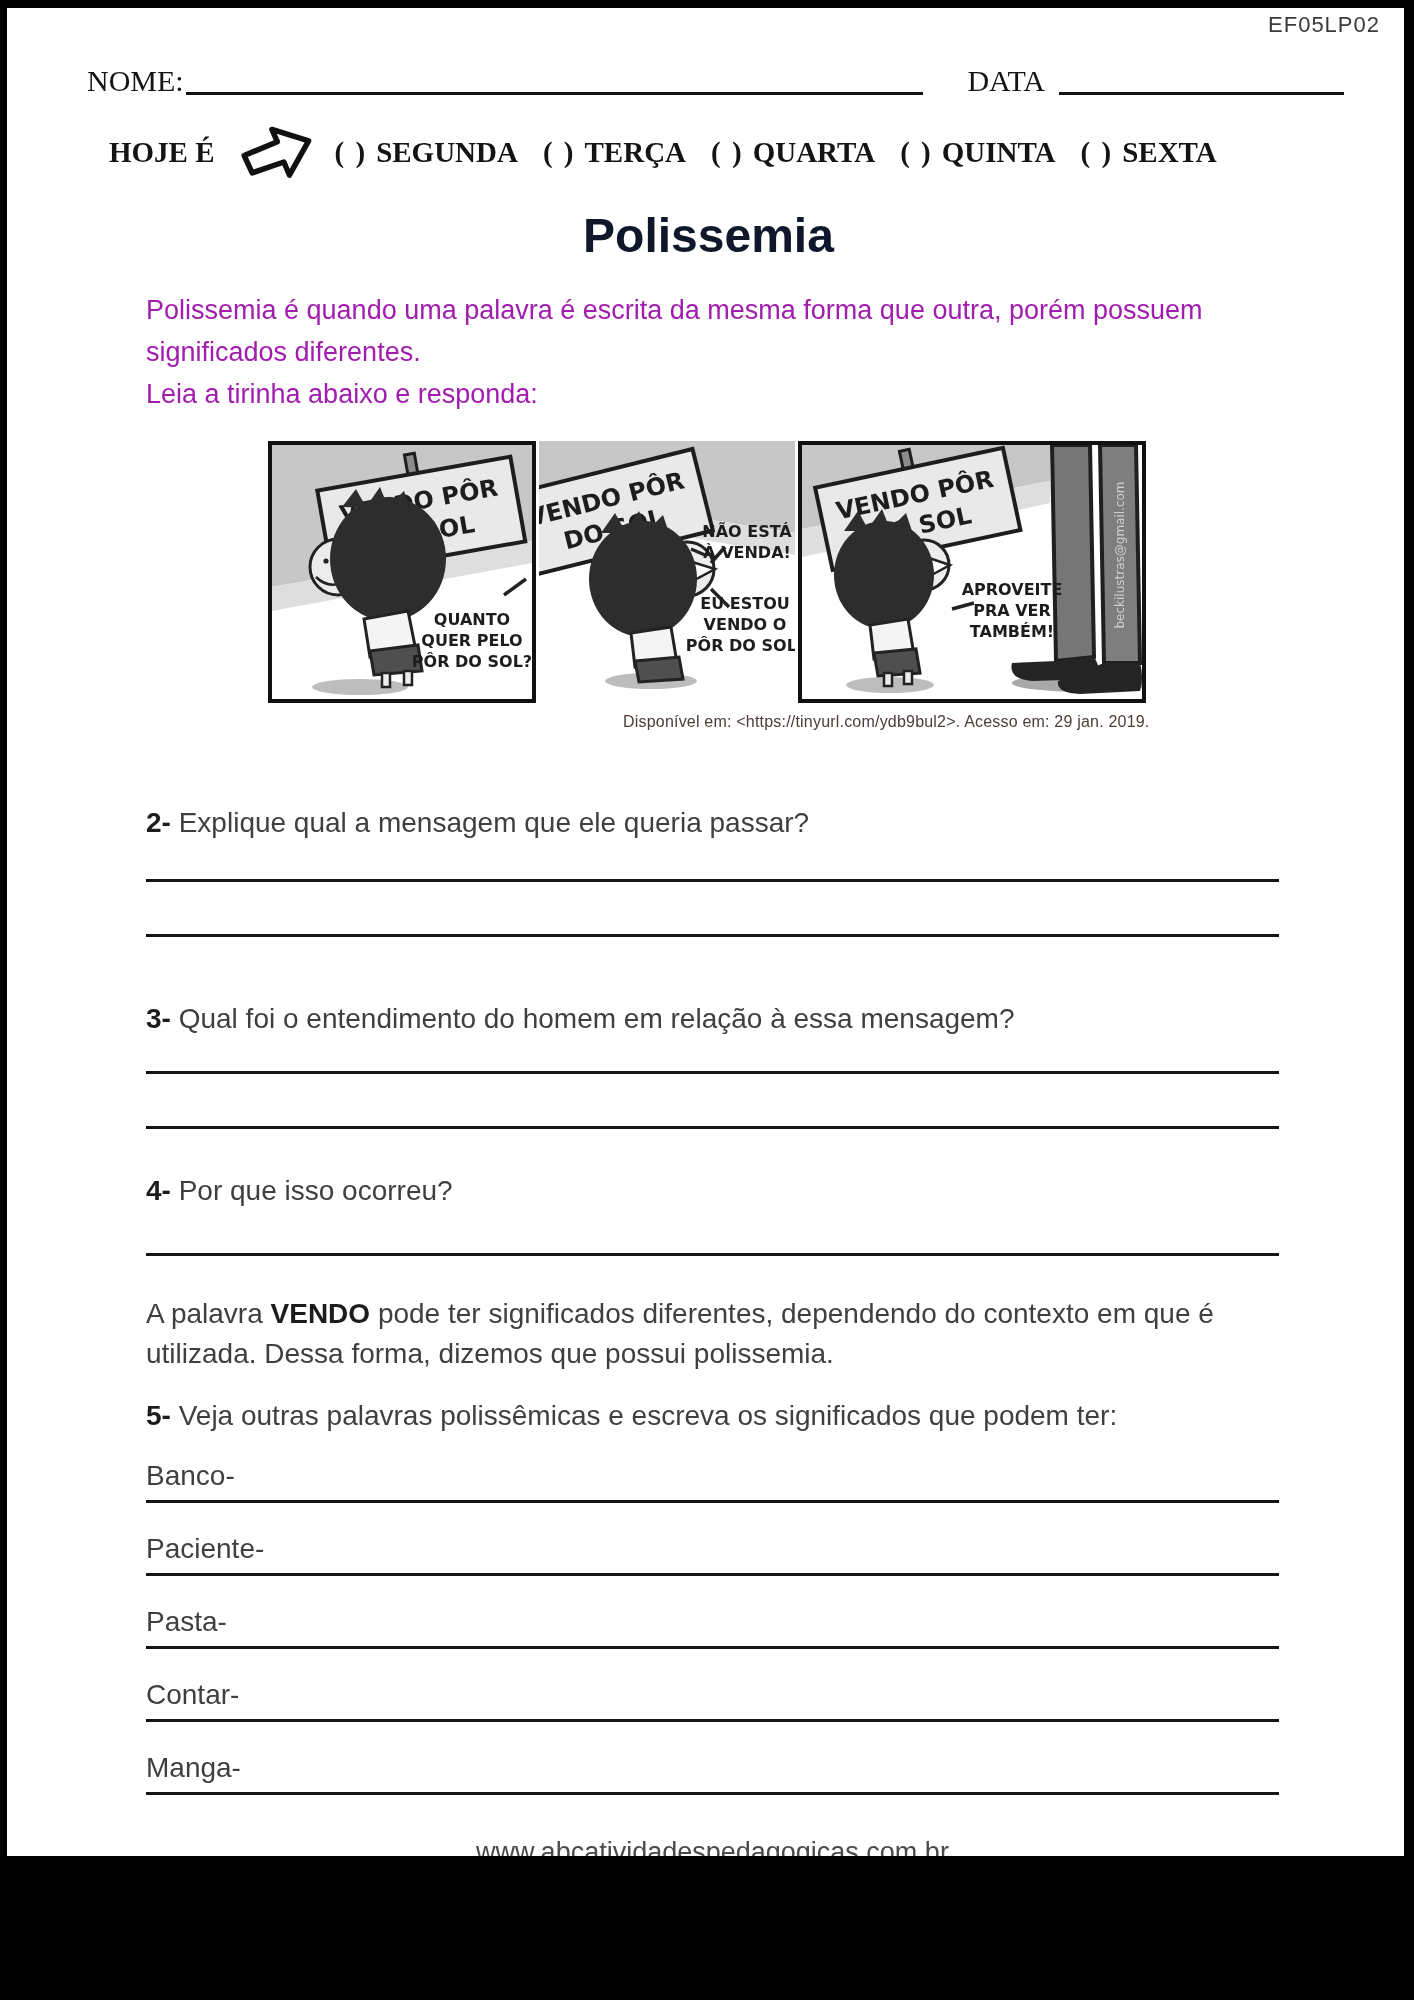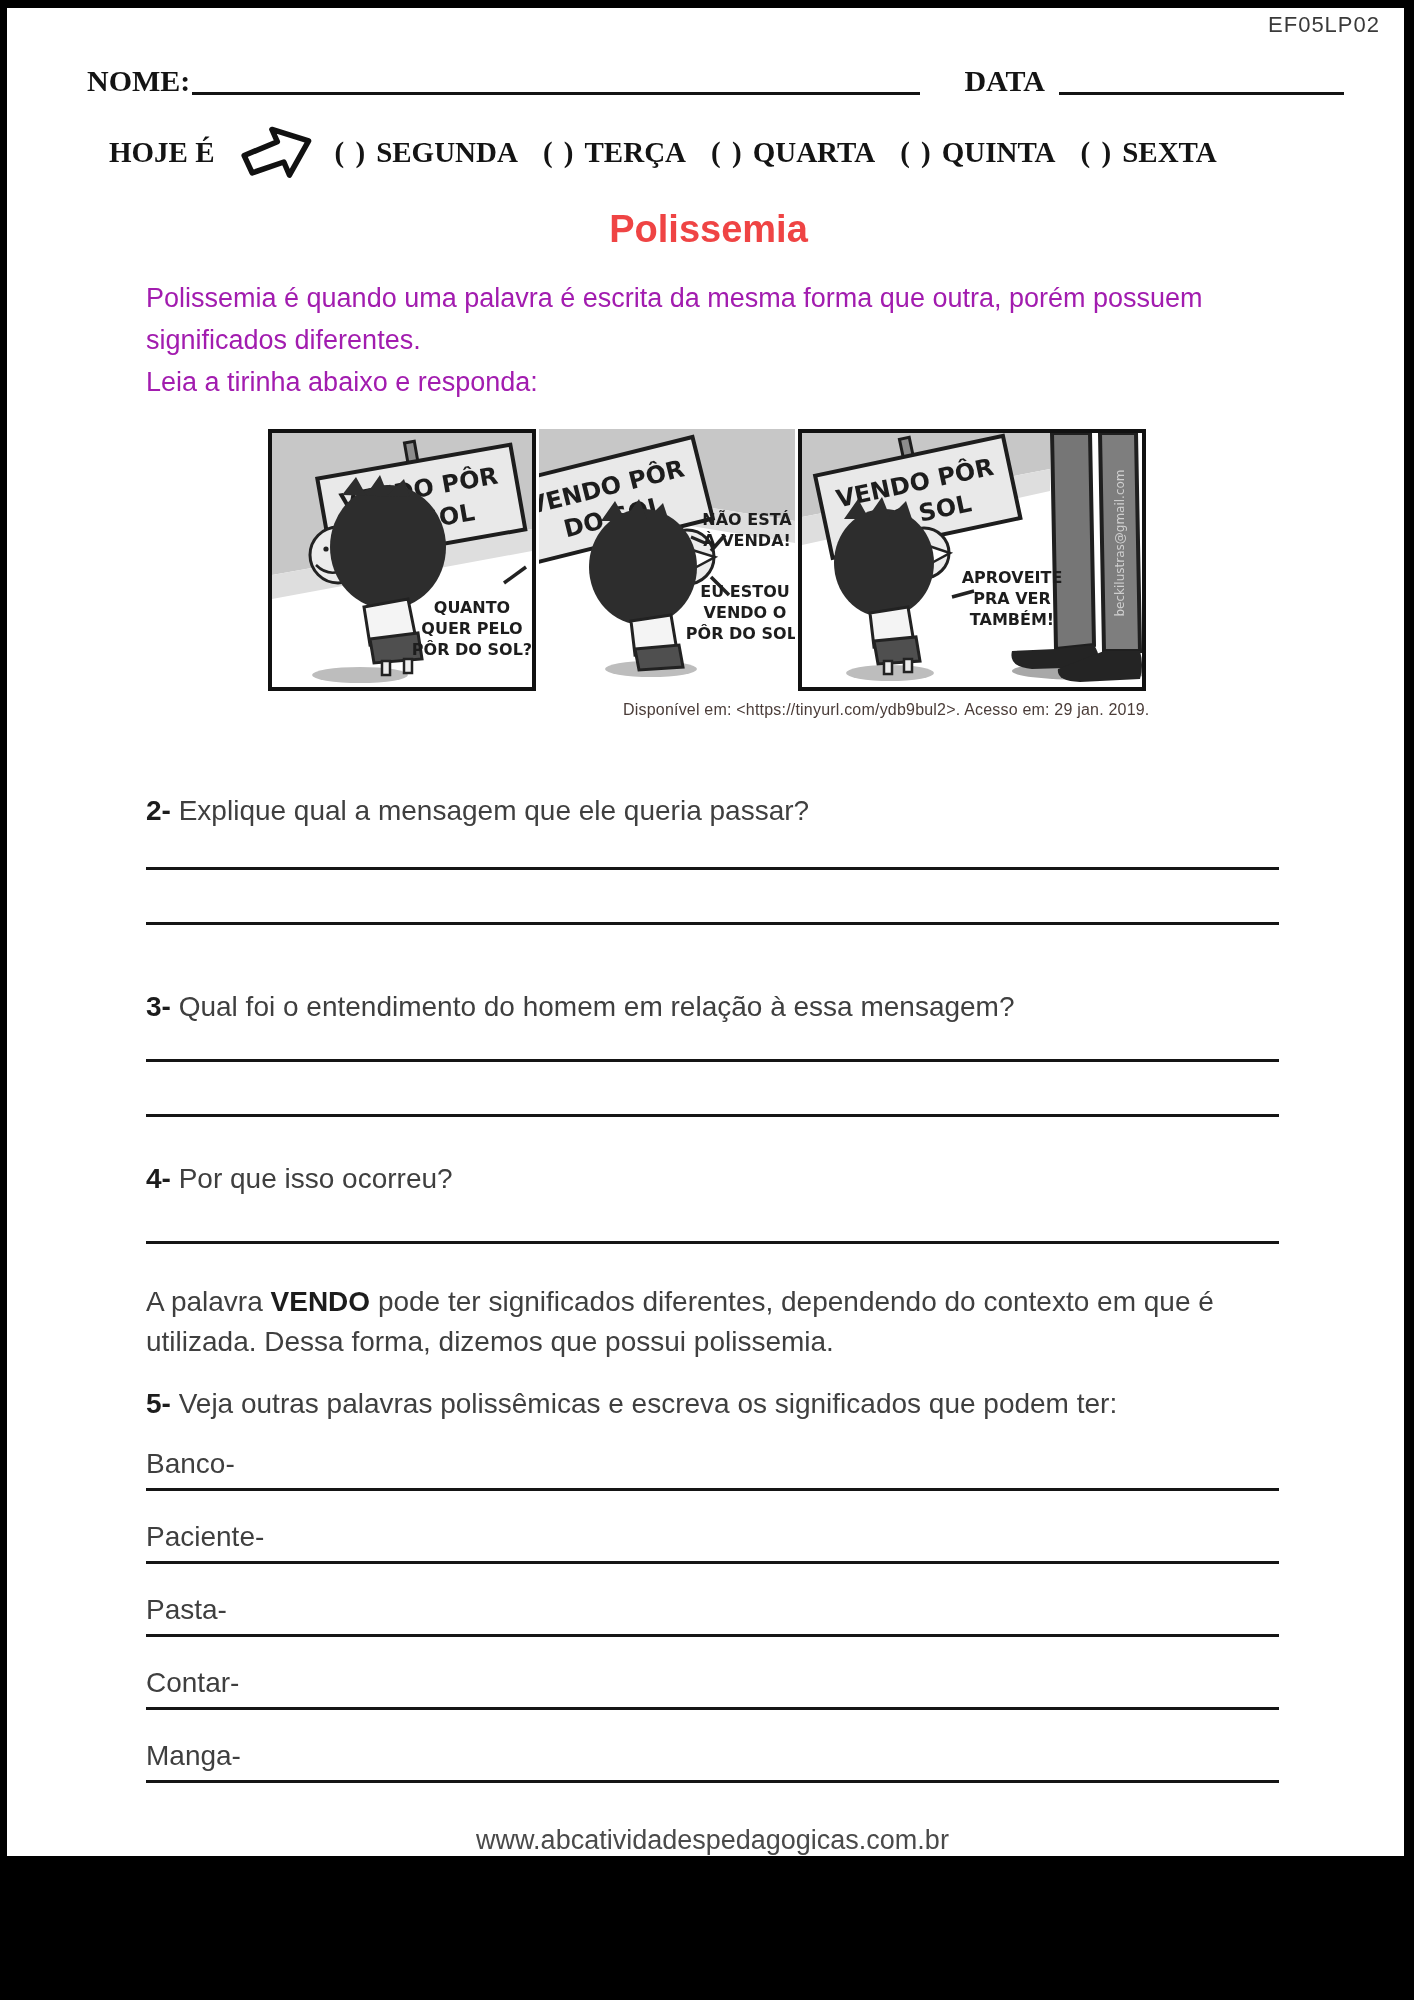--- a/index.html
+++ b/index.html
@@ -8,34 +8,34 @@
   .sheet {
     position:absolute; left:7px; top:8px; width:1397px; height:1848px;
     background:#fff; overflow:hidden;padding-left:6px;
   }
   
   .code { text-align:right; padding:4px 24px 0 0; font-size:22px; letter-spacing:1px;
           color:#3a3a3a; font-weight:400; }
 
   
   .header-row { display:flex; align-items:flex-end; margin:26px 56px 0 74px;
-                font-family:"Liberation Serif", serif; font-size:30px; font-weight:700; color:#141414; }
+                font-family:"Liberation Serif", serif; font-size:30px; font-weight:400; color:#141414; }
   .fill-line { border-bottom:3px solid #141414; flex-grow:1; height:30px; margin:0 4px 3px 2px; }
   .fill-line.date { flex-grow:0; width:285px; margin-left:14px; }
   .date-label { margin-left:40px; }
 
   
   .day-row { display:flex; align-items:center; margin:22px 0 0 96px;
              font-family:"Liberation Serif", serif; font-size:29px; font-weight:600; color:#141414; }
   .arrow-wrap { margin:0 16px 0 18px; display:flex; align-items:center; }
   .day-opt { display:flex; align-items:baseline; margin-right:25px; }
   .chk { margin-right:9px; letter-spacing:2px; }
 
   
-  .title { margin-top:24px; text-align:center; font-size:38px; font-weight:700; color:#ef4444; }
+  .title { margin-top:24px; text-align:center; font-size:48px; font-weight:700; color:#0f172a; }
   .intro { margin:26px 125px 0 133px; font-size:27px; line-height:42px; color:#a21caf; font-weight:400; }
 
   
   .comic-wrap { width:882px; margin:26px auto 0; }
   .strip { display:flex; align-items:flex-start; }
   .panel-border { border:4px solid #111; background:#fff; }
   .panel-plain { background:#fff; margin:0 3px; }
   .credit { text-align:right; margin-top:10px; font-size:16px; color:#4a3c38; letter-spacing:.2px; }
 
   

